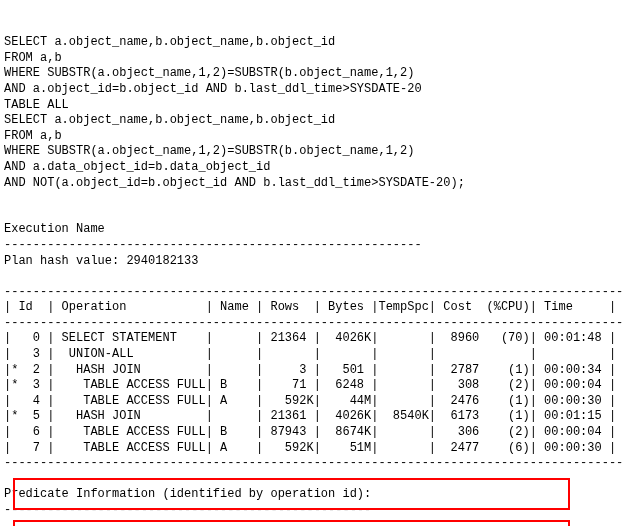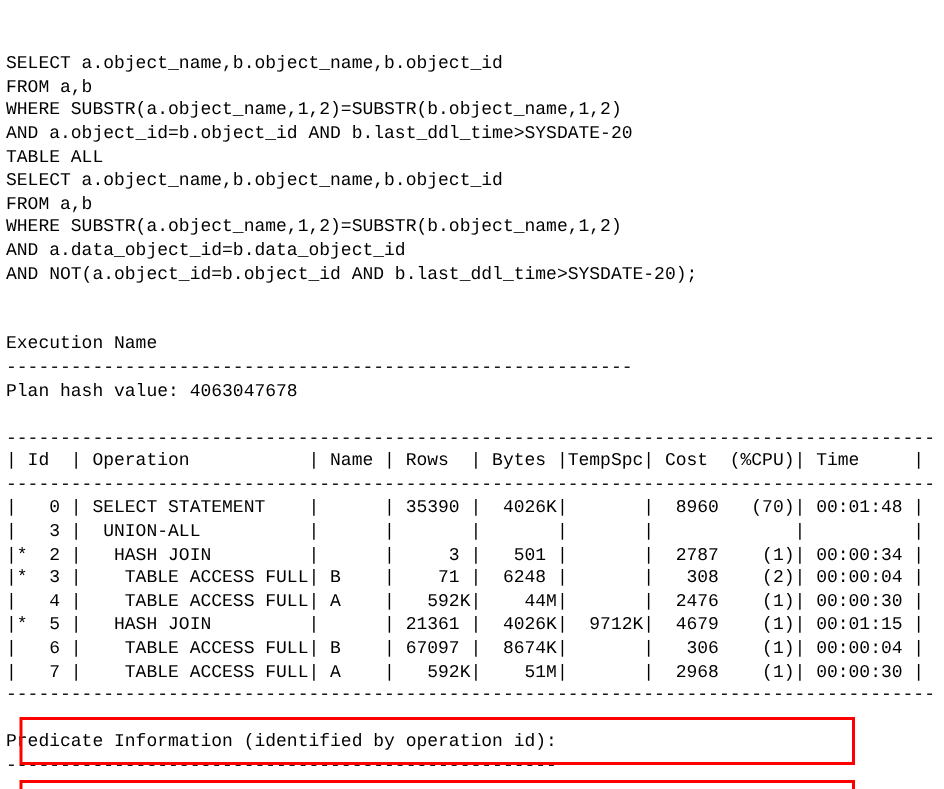--- a/index.html
+++ b/index.html
@@ -33,33 +33,33 @@
 <span>TABLE ALL</span>
 <span>SELECT a.object_name,b.object_name,b.object_id</span>
 <span>FROM a,b</span>
 <span>WHERE SUBSTR(a.object_name,1,2)=SUBSTR(b.object_name,1,2)</span>
 <span>AND a.data_object_id=b.data_object_id</span>
 <span>AND NOT(a.object_id=b.object_id AND b.last_ddl_time&gt;SYSDATE-20);</span>
 
 
 <span>Execution Name</span>
 <span>----------------------------------------------------------</span>
-<span>Plan hash value: 4063047678</span>
+<span>Plan hash value: 2940182133</span>
 
 <span>--------------------------------------------------------------------------------------</span>
 <span>| Id  | Operation           | Name | Rows  | Bytes |TempSpc| Cost  (%CPU)| Time     |</span>
 <span>--------------------------------------------------------------------------------------</span>
-<span>|   0 | SELECT STATEMENT    |      | 35390 |  4026K|       |  8960   (70)| 00:01:48 |</span>
+<span>|   0 | SELECT STATEMENT    |      | 21364 |  4026K|       |  8960   (70)| 00:01:48 |</span>
 <span>|   3 |  UNION-ALL          |      |       |       |       |             |          |</span>
 <span>|*  2 |   HASH JOIN         |      |     3 |   501 |       |  2787    (1)| 00:00:34 |</span>
 <span>|*  3 |    TABLE ACCESS FULL| B    |    71 |  6248 |       |   308    (2)| 00:00:04 |</span>
 <span>|   4 |    TABLE ACCESS FULL| A    |   592K|    44M|       |  2476    (1)| 00:00:30 |</span>
-<span>|*  5 |   HASH JOIN         |      | 21361 |  4026K|  9712K|  4679    (1)| 00:01:15 |</span>
-<span>|   6 |    TABLE ACCESS FULL| B    | 67097 |  8674K|       |   306    (1)| 00:00:04 |</span>
-<span>|   7 |    TABLE ACCESS FULL| A    |   592K|    51M|       |  2968    (1)| 00:00:30 |</span>
+<span>|*  5 |   HASH JOIN         |      | 21361 |  4026K|  8540K|  6173    (1)| 00:01:15 |</span>
+<span>|   6 |    TABLE ACCESS FULL| B    | 87943 |  8674K|       |   306    (2)| 00:00:04 |</span>
+<span>|   7 |    TABLE ACCESS FULL| A    |   592K|    51M|       |  2477    (6)| 00:00:30 |</span>
 <span>--------------------------------------------------------------------------------------</span>
 
 <span>Predicate Information (identified by operation id):</span>
 <span>---------------------------------------------------</span>
 
 
 
 
 
 

